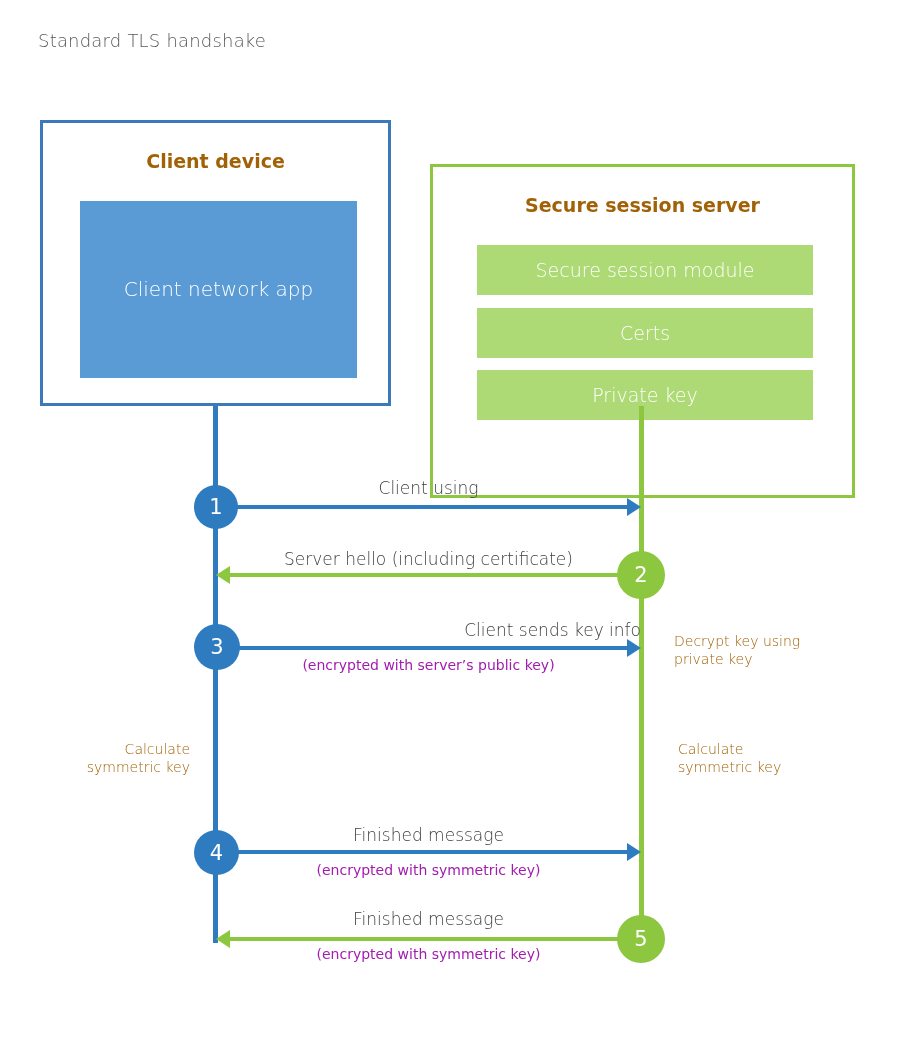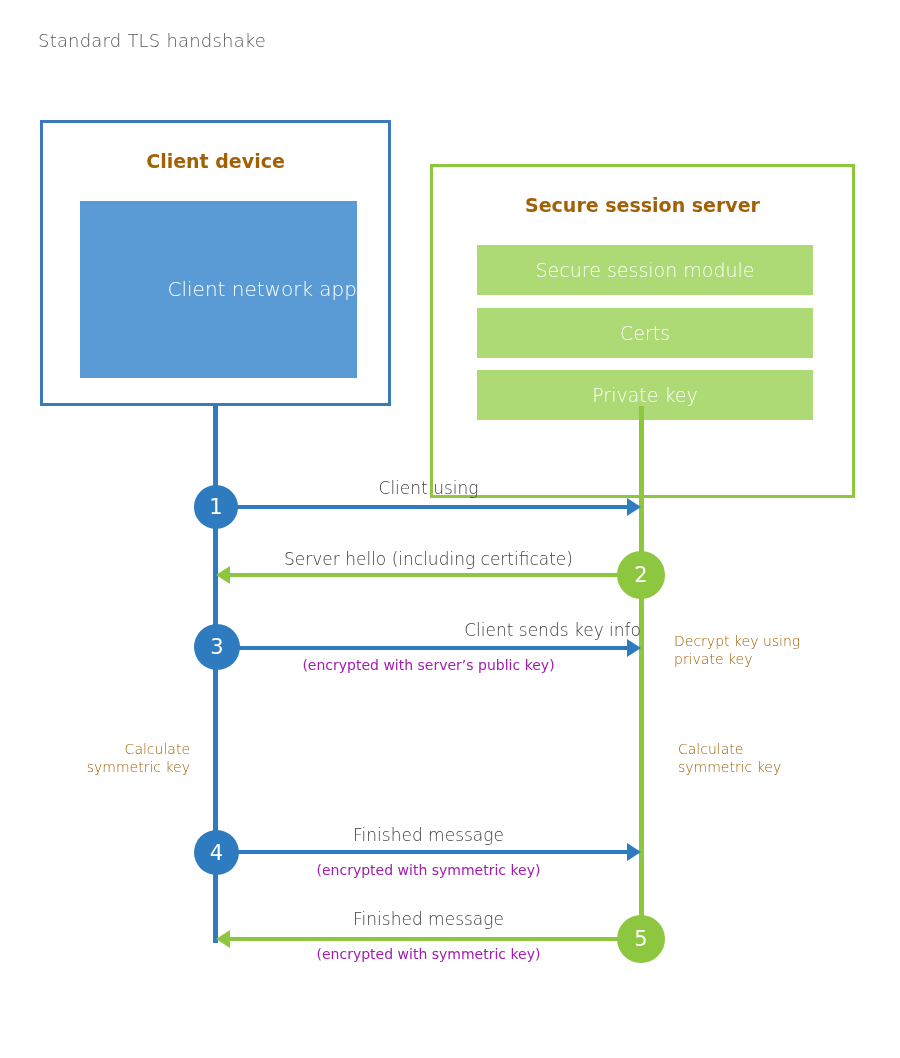--- a/index.html
+++ b/index.html
@@ -66,21 +66,21 @@
   
   #client-app-block {
     position: absolute;
     left: 37px;
     top: 78px;
     width: 277px;
     height: 177px;
     background: #5b9bd5;
     display: flex;
     align-items: center;
-    justify-content: flex-end;
+    justify-content: center;
   }
   #client-app-label {
     color: #ffffff;
     font-size: 20px;
     font-weight: 300;
     text-align: center;
     line-height: 1.35;
     max-width: 190px;
   }
 

